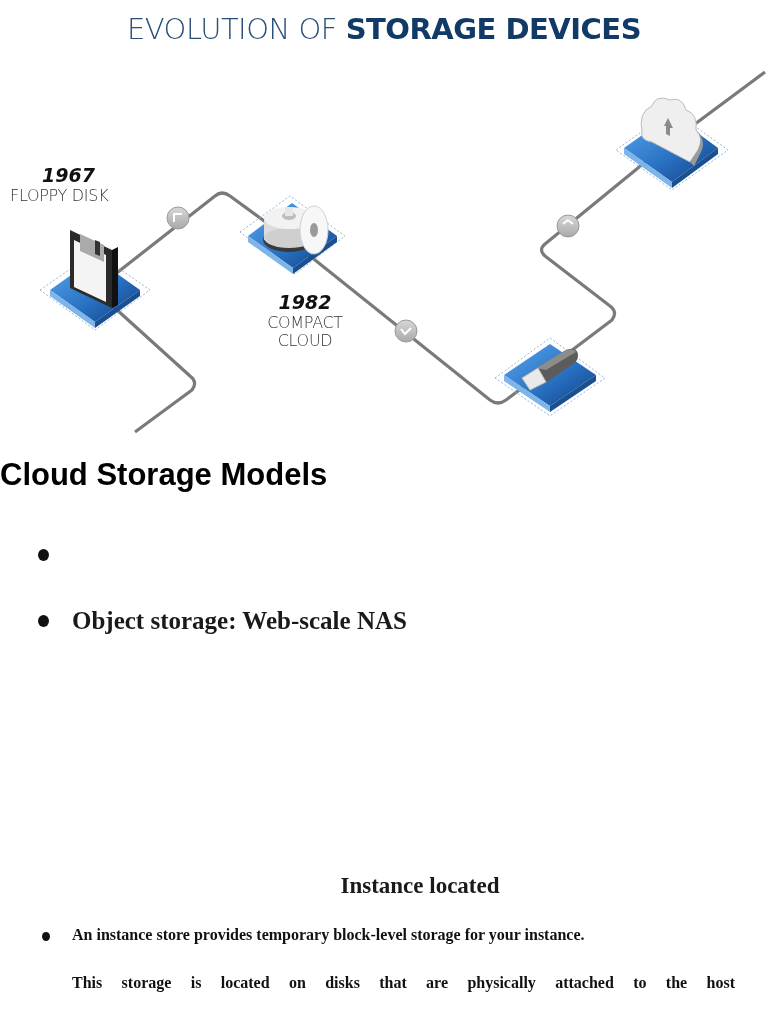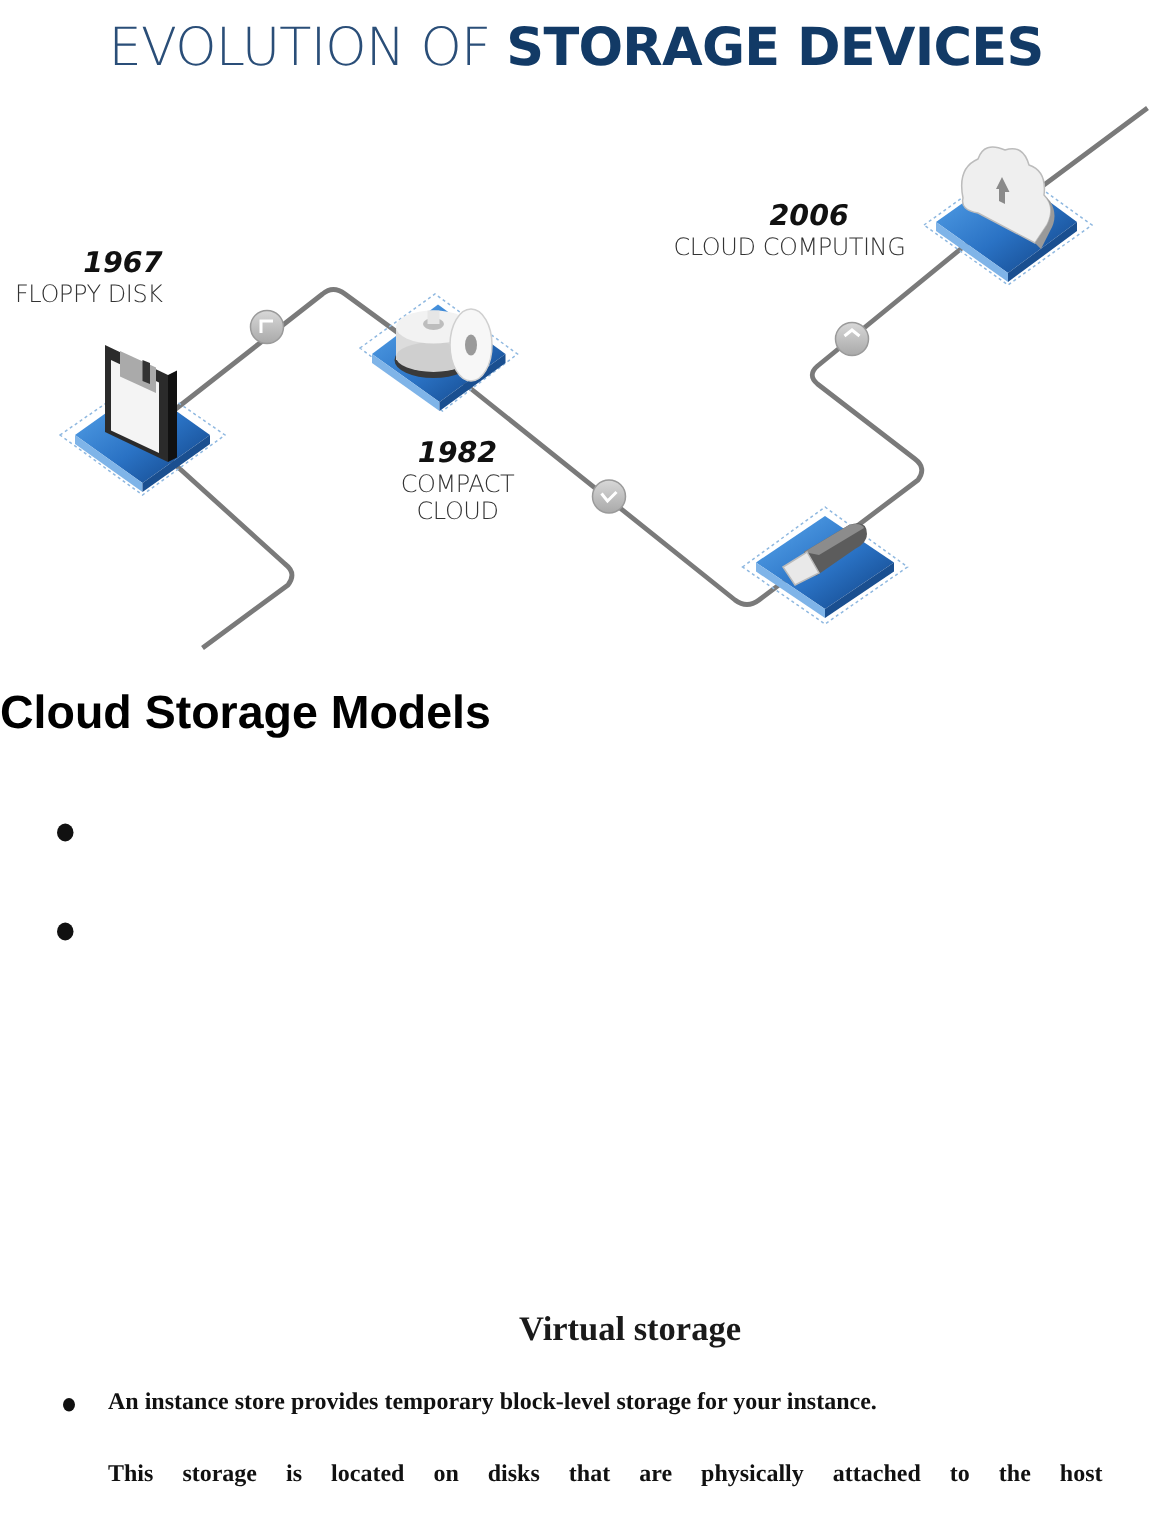--- a/index.html
+++ b/index.html
@@ -1,25 +1,25 @@
 <!DOCTYPE html>
 <html><head>
 <meta charset="utf-8">
 <style>
   html, body { margin:0; padding:0; background:#ffffff; }
   body { width:768px; height:1024px; position:relative; overflow:hidden; font-family:"Liberation Sans", sans-serif; }
   .infographic { position:absolute; left:0; top:0; width:768px; height:440px; }
-  .title { position:absolute; left:0; top:12px; width:768px; text-align:center; font-family:"DejaVu Sans", sans-serif; font-size:35px; color:#1e4470; letter-spacing:-0.5px; }
+  .title { position:absolute; left:0; top:12px; width:768px; text-align:center; font-family:"DejaVu Sans", sans-serif; font-size:29px; color:#1e4470; letter-spacing:-0.5px; }
   .title .light { font-weight:300; color:#2a4e78; }
   .title .bold { font-weight:bold; color:#123a66; }
   svg.timeline { position:absolute; left:0; top:0; }
   .milestone { position:absolute; font-family:"DejaVu Sans", sans-serif; color:#2a2a2a; line-height:1.15; }
   .milestone .year { font-weight:bold; font-style:italic; font-size:19px; color:#111; }
   .milestone .name { font-size:16px; font-weight:300; color:#333; letter-spacing:-0.3px; }
-  .m-floppy { left:10px; top:165px;text-align:right; }
+  .m-floppy { left:10px; top:165px; }
   .m-floppy .year { padding-left:32px; }
   .m-cd { left:240px; top:292px; text-align:center; width:130px; }
   .m-usb { left:600px; top:311px; }
   .m-usb .year { padding-left:24px; }
   .m-cloud { left:449px; top:134px; }
   .m-cloud .year { padding-left:64px; }
 
   .section-title { position:absolute; left:0; width:758px; text-align:left; font-family:"Liberation Sans", sans-serif; font-weight:bold; font-size:31px; color:#000; top:457px; }
   .bullets { position:absolute; left:36px; top:530px; width:720px; margin:0; padding:0; list-style:none; }
   .bullets li { position:relative; font-family:"Liberation Serif", serif; font-weight:bold; font-size:25px; color:#1a1a1a; height:66px; padding-left:36px; line-height:50px; }
@@ -116,31 +116,27 @@
   </svg>
 
   <div class="milestone m-floppy">
     <div class="year">1967</div>
     <div class="name">FLOPPY DISK</div>
   </div>
   <div class="milestone m-cd">
     <div class="year">1982</div>
     <div class="name">COMPACT CLOUD</div>
   </div>
-  <div class="milestone m-cloud">
-    <div class="year">2006</div>
-    <div class="name">CLOUD COMPUTING</div>
-  </div>
 </div>
 
 <h1 class="section-title" style="margin:0">Cloud Storage Models</h1>
 
 <ul class="bullets">
   <li><span class="dot"></span></li>
-  <li><span class="dot"></span></li>
+  <li><span class="dot"></span><span>Object storage: Web-scale NAS</span></li>
 </ul>
 
-<h2 class="sub-title" style="margin:0">Virtual storage</h2>
+<h2 class="sub-title" style="margin:0">Instance located</h2>
 
 <div class="para">
   <div class="line first"><span class="dot"></span><span>An instance store provides temporary block-level storage for your instance.</span></div>
   <div class="line"><span>This storage is located on disks that are physically attached to the host</span></div>
 </div>
 
 </body></html>

